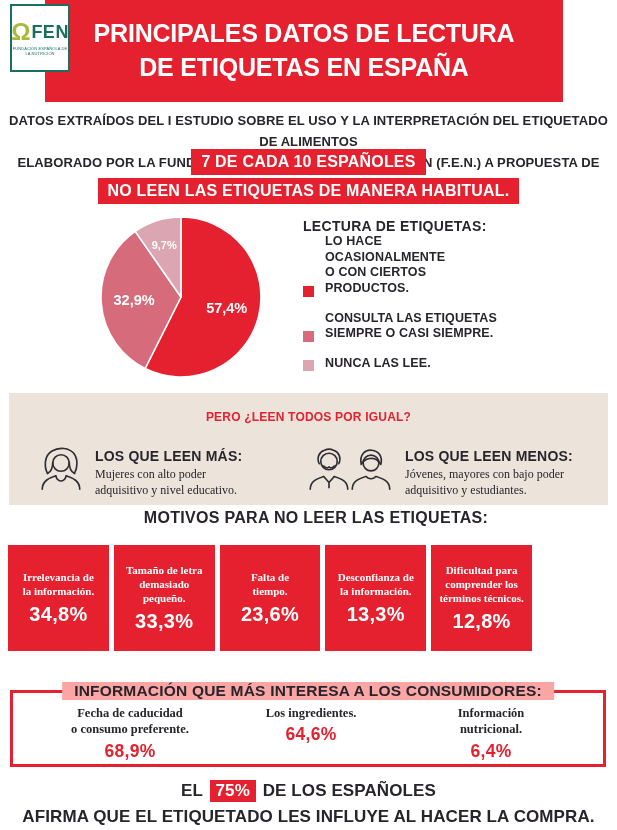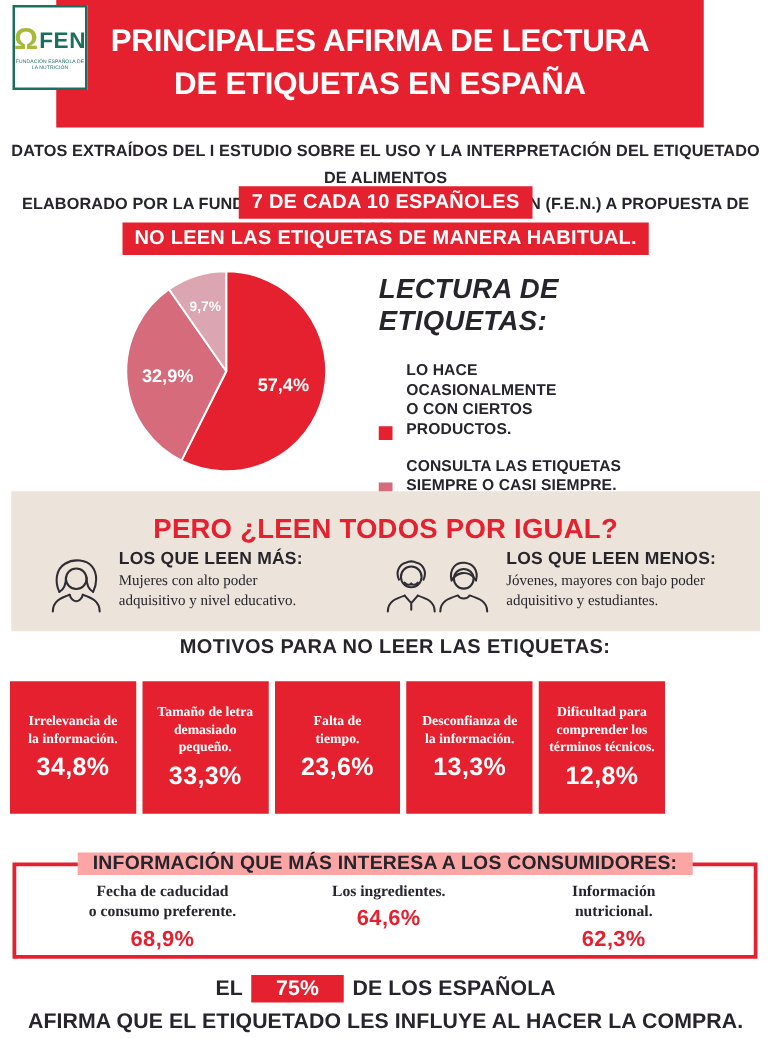--- a/index.html
+++ b/index.html
@@ -37,35 +37,35 @@
   .hl-box{display:inline-block;background:var(--red);color:#ffffff;font-weight:700;
           font-size:16px;padding:5px 10px 5px;letter-spacing:0.2px;}
   .hl2{margin-top:3px;}
 
   
   .pie-wrap{position:absolute;left:96px;top:212px;width:170px;height:170px;}
   .pie-label{font-family:"Liberation Sans",sans-serif;font-size:14.5px;font-weight:700;
              fill:#fff;text-anchor:middle;}
   .pie-label.small{font-size:11px;}
   .legend{position:absolute;left:303px;top:218px;width:230px;}
-  .legend-title{font-size:22px;font-weight:700;letter-spacing:0.3px;margin-bottom:19px;font-style:italic;}
+  .legend-title{font-size:14px;font-weight:700;letter-spacing:0.3px;}
   .legend-item{display:flex;gap:11px;margin-bottom:14px;align-items:flex-end;}
   .swatch{width:11px;height:11px;flex:0 0 11px;margin-top:2px;}
   .legend-label{font-size:12.5px;font-weight:700;line-height:1.25;width:175px;letter-spacing:0.1px;}
 
   
   .who{position:absolute;left:9px;top:393px;width:599px;height:112px;background:var(--beige);}
-  .who-title{text-align:center;color:var(--red);font-size:22px;font-weight:700;
+  .who-title{text-align:center;color:var(--red);font-size:12px;font-weight:700;
              margin-top:17px;letter-spacing:0.2px;}
   .group{position:absolute;display:flex;align-items:flex-start;}
   .group-more{left:28px;top:45px;}
   .group-less{left:296px;top:45px;}
   .person-icon{width:48px;height:62px;flex:0 0 auto;}
   .person-icon + .person-icon{margin-left:-6px;}
-  .group-text{margin-left:10px;}
+  .group-text{margin-left:10px;margin-top:10px;}
   .group-heading{font-size:14px;font-weight:700;letter-spacing:0.2px;}
   .group-desc{font-family:"Liberation Serif",serif;font-size:12px;line-height:1.3;margin-top:3px;}
 
   
   .reasons-title{position:absolute;top:509px;left:0;width:100%;text-align:center;
                  font-size:16px;font-weight:700;letter-spacing:0.3px;padding-left:15px;}
   .reasons{position:absolute;left:8px;top:545px;width:524px;display:flex;gap:5px;}
   .reason-card{flex:1;height:106px;background:var(--red);color:#fff;display:flex;
                flex-direction:column;align-items:center;justify-content:center;
                text-align:center;padding:4px 3px;}
@@ -80,32 +80,32 @@
   .interest-item{position:absolute;top:12px;width:180px;text-align:center;}
   .interest-item:nth-of-type(2){left:27px;}
   .interest-item:nth-of-type(3){left:208px;}
   .interest-item:nth-of-type(4){left:388px;}
   .interest-label{font-family:Liberation Serif, serif;font-weight:700;font-size:12.5px;line-height:1.3;}
   .interest-value{color:var(--red);font-size:17.5px;font-weight:700;margin-top:3px;letter-spacing:0.3px;}
 
   
   .footer-claim{position:absolute;top:781px;left:0;width:100%;text-align:center;
                 font-weight:700;font-size:17px;letter-spacing:0.1px;}
-  .claim-highlight{background:var(--red);color:#fff;padding:1px 20px 2px;margin:0 2px;}
+  .claim-highlight{background:var(--red);color:#fff;padding:1px 6px 2px;margin:0 2px;}
   .claim-line2{display:inline-block;margin-top:6px;padding-bottom:3px;
                border-bottom:3px solid var(--red);}
   .icon-stroke{stroke:#2f2c34;stroke-width:2.2;fill:none;stroke-linecap:round;stroke-linejoin:round;}
 </style>
 </head>
 <body>
 
 <div class="page">
 
   <div class="banner">
-    <h1 class="ml">PRINCIPALES AFIRMA DE LECTURA
+    <h1 class="ml">PRINCIPALES DATOS DE LECTURA
 DE ETIQUETAS EN ESPAÑA</h1>
   </div>
   <div class="logo-box">
     <div class="logo-row">
       <span class="logo-omega">Ω</span>
       <span class="logo-fen">FEN</span>
     </div>
     <div class="logo-caption">FUNDACIÓN ESPAÑOLA DE LA NUTRICIÓN</div>
   </div>
 
@@ -222,22 +222,22 @@
 o consumo preferente.</div>
       <div class="interest-value">68,9%</div>
     </div>
     <div class="interest-item">
       <div class="interest-label ml">Los ingredientes.</div>
       <div class="interest-value">64,6%</div>
     </div>
     <div class="interest-item">
       <div class="interest-label ml">Información
 nutricional.</div>
-      <div class="interest-value">62,3%</div>
+      <div class="interest-value">6,4%</div>
     </div>
   </div>
 
   <div class="footer-claim">
-    <div><span>EL</span> <span class="claim-highlight">75%</span> <span>DE LOS ESPAÑOLA</span></div>
+    <div><span>EL</span> <span class="claim-highlight">75%</span> <span>DE LOS ESPAÑOLES</span></div>
     <span class="claim-line2">AFIRMA QUE EL ETIQUETADO LES INFLUYE AL HACER LA COMPRA.</span>
   </div>
 
 </div>
 
 </body></html>

